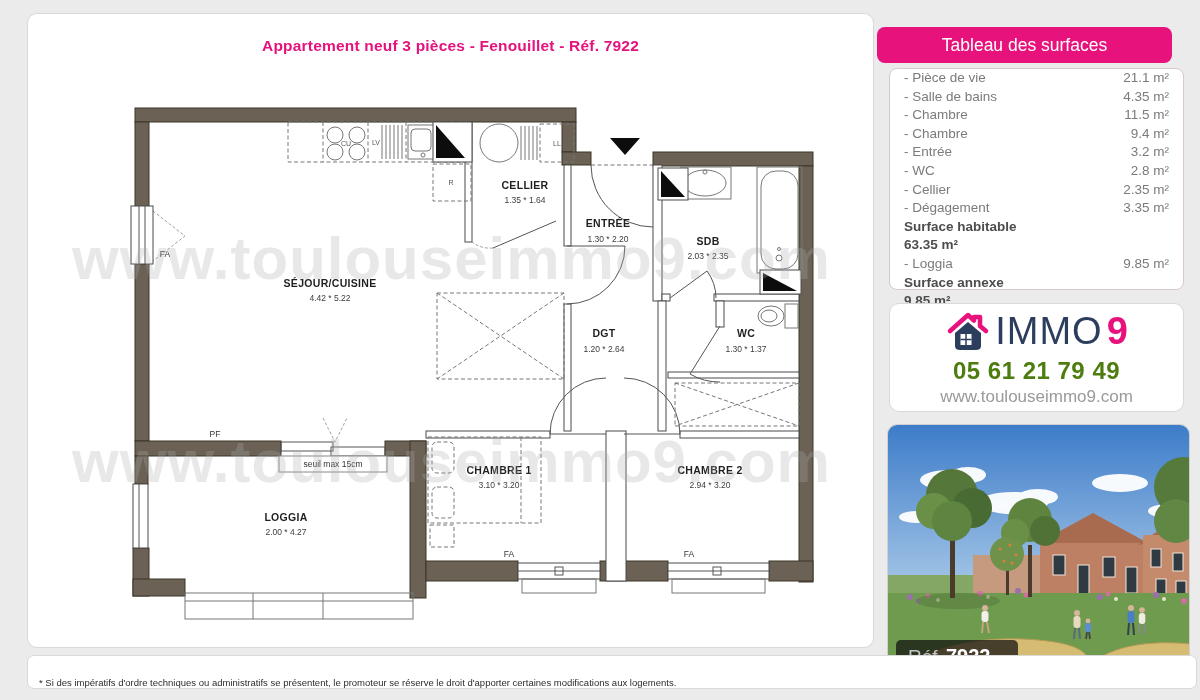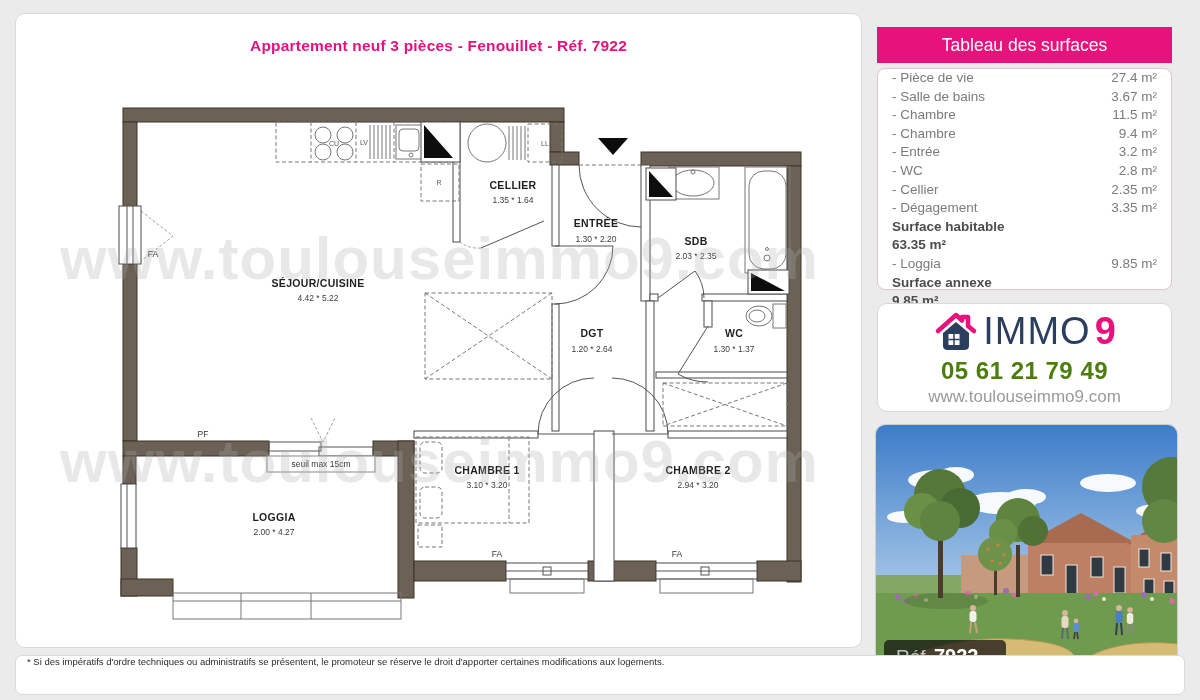--- a/index.html
+++ b/index.html
@@ -1,48 +1,48 @@
 <!DOCTYPE html>
 <html><head>
 <meta charset="utf-8">
 <style>
   html,body{margin:0;padding:0;}
   body{width:1200px;height:700px;background:#ebebeb;font-family:"Liberation Sans",sans-serif;position:relative;overflow:hidden;}
-  .panel{position:absolute;background:#fff;border:1px solid #d9d9d9;border-radius:10px;box-sizing:border-box;}
+  .panel{position:absolute;background:#fff;border:1px solid #d9d9d9;border-radius:10px;box-sizing:border-box;margin-left:12px;}
   
   #plan-panel{left:15px;top:13px;width:847px;height:635px;overflow:hidden;}
   #plan-title{position:absolute;top:23px;left:0;width:100%;text-align:center;font-size:15.5px;font-weight:bold;color:#e5127e;letter-spacing:.2px;}
   .watermark{position:absolute;left:0;width:847px;text-align:center;font-size:60px;font-weight:bold;color:rgba(172,172,172,.28);white-space:nowrap;letter-spacing:1px;pointer-events:none;z-index:5;}
   #wm1{top:210px;} #wm2{top:413px;}
   #plan-svg{position:absolute;left:0;top:0;z-index:2;}
   
   .tw{fill:#6b6255;stroke:#3a3428;stroke-width:1;}
   .iw{fill:#fff;stroke:#4a4a4a;stroke-width:1;}
   .ln{fill:none;stroke:#555;stroke-width:1;}
   .fx{fill:none;stroke:#777;stroke-width:1;}
   .dash{fill:none;stroke:#777;stroke-width:1;stroke-dasharray:4 2.5;}
   .dashl{fill:none;stroke:#888;stroke-width:.8;stroke-dasharray:3 2;}
   .blk{fill:#0d0d0d;}
   .rlabel{font:bold 10.5px "Liberation Sans",sans-serif;fill:#1f1f1f;text-anchor:middle;letter-spacing:.3px;}
   .rdims{font:8.5px "Liberation Sans",sans-serif;fill:#3c3c3c;text-anchor:middle;}
   .slabel{font:8.5px "Liberation Sans",sans-serif;fill:#333;text-anchor:middle;}
   .tiny{font:7px "Liberation Sans",sans-serif;fill:#555;text-anchor:middle;}
   
-  #table-header{left:877px;top:27px;width:295px;height:36px;position:absolute;background:#e8127c;border-radius:0;color:#fff;text-align:center;line-height:36px;font-size:17.5px;}
+  #table-header{left:877px;top:27px;width:295px;height:36px;position:absolute;background:#e8127c;border-radius:8px;color:#fff;text-align:center;line-height:36px;font-size:17.5px;}
   #table-box{left:877px;top:68px;width:295px;height:222px;border:1px solid #d8c7cf;border-radius:8px;}
   .trow{display:flex;justify-content:space-between;padding:0 14px;font-size:13.5px;line-height:18.6px;color:#7b7b7b;}
   .trow.total{font-weight:bold;color:#4d4d4d;flex-direction:column;}
   #agency-box{left:877px;top:303px;width:295px;height:109px;display:flex;flex-direction:column;align-items:center;justify-content:center;gap:1px;}
   #brand-row{display:flex;align-items:center;gap:4px;height:46px;}
   #brand-immo{font-size:38px;color:#2c3e5d;letter-spacing:1px;}
   #brand-9{font-size:38px;color:#e8127c;font-weight:bold;}
   #agency-phone{font-size:24px;font-weight:bold;color:#4d7c0f;letter-spacing:.5px;line-height:30px;}
   #agency-site{font-size:17px;color:#9a9a9a;line-height:20px;}
   #photo-box{left:875px;top:424px;width:303px;height:252px;border:1px solid #cfcfcf;border-radius:10px;overflow:hidden;padding:0;}
-  #footnote-box{left:15px;top:655px;width:1170px;height:40px;border-radius:7px;display:flex;align-items:flex-start;}
+  #footnote-box{left:15px;top:655px;width:1170px;height:34px;border-radius:7px;display:flex;align-items:flex-end;}
   #footnote-text{font-size:9.5px;color:#2b2b2b;padding-left:11px;}
 </style>
 </head>
 <body>
 
 <div class="panel" id="plan-panel">
   <div id="plan-title">Appartement neuf 3 pièces - Fenouillet - Réf. 7922</div>
   <div class="watermark" id="wm1">www.toulouseimmo9.com</div>
   <div class="watermark" id="wm2">www.toulouseimmo9.com</div>
 
@@ -224,25 +224,25 @@
       <text class="tiny" x="544" y="145">LL</text>
       <text class="tiny" x="438" y="184">R</text>
     </g>
   </svg>
 </div>
 
 <div id="table-header">Tableau des surfaces</div>
 <div class="panel" id="table-box">
   <div class="trow">
       <span>- Pièce de vie</span>
-      <span>27.4 m²</span>
+      <span>21.1 m²</span>
     </div>
   <div class="trow">
       <span>- Salle de bains</span>
-      <span>3.67 m²</span>
+      <span>4.35 m²</span>
     </div>
   <div class="trow">
       <span>- Chambre</span>
       <span>11.5 m²</span>
     </div>
   <div class="trow">
       <span>- Chambre</span>
       <span>9.4 m²</span>
     </div>
   <div class="trow">

